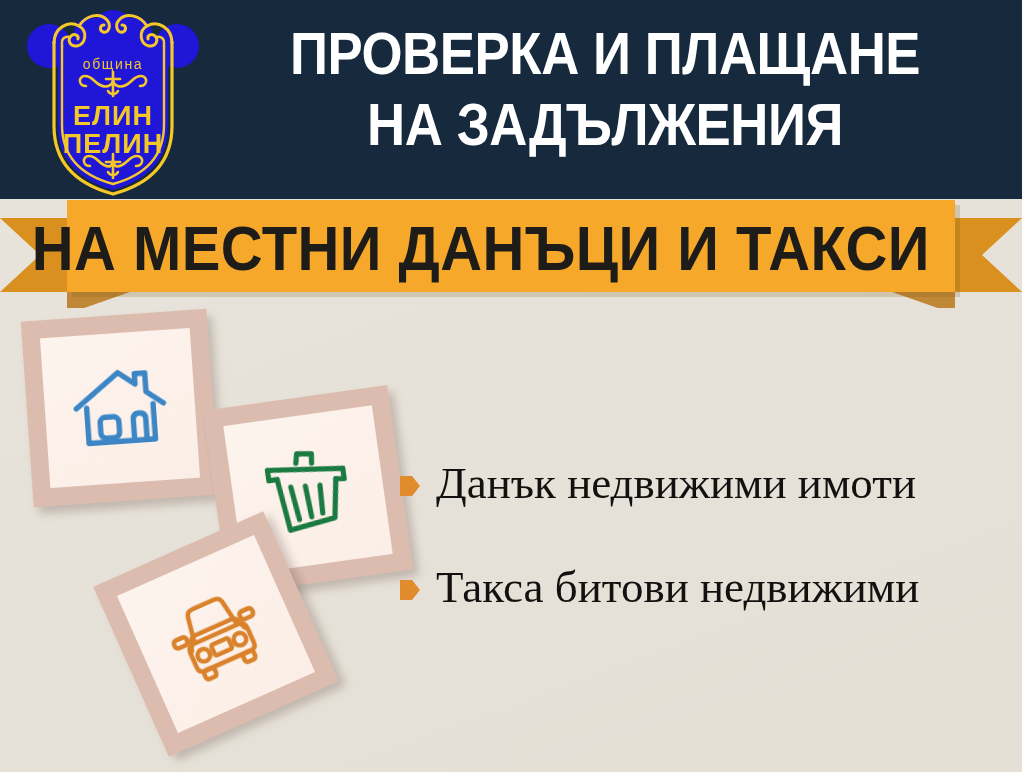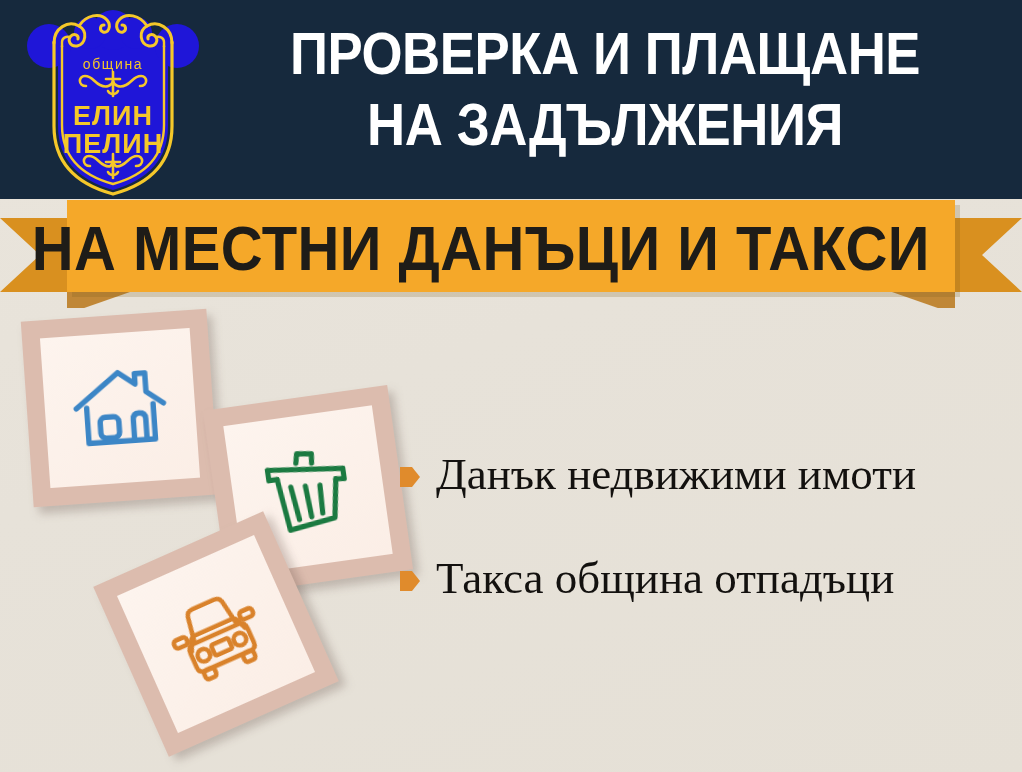--- a/index.html
+++ b/index.html
@@ -134,21 +134,21 @@
   .stamp .inner svg { width: 104px; height: 104px; display: block; }
 
   #stamp-house { left: 22px;  top: 14px;  transform: rotate(-4deg); }
   #stamp-trash { left: 210px; top: 96px;  transform: rotate(-8deg); }
   #stamp-car   { left: 118px; top: 240px; transform: rotate(-24deg); }
 
   
   .bullet-list {
     position: absolute;
     left: 400px;
-    top: 423px;
+    top: 432px;
     width: 610px;
     z-index: 4;
   }
   .bullet-item {
     display: flex;
     align-items: center;
     height: 104px;
   }
   .bullet-marker {
     flex: 0 0 auto;
@@ -311,19 +311,19 @@
       </span>
       <span class="bullet-text">Данък недвижими имоти</span>
     </div>
 
     <div class="bullet-item">
       <span class="bullet-marker">
         <svg viewBox="0 0 20 22" xmlns="http://www.w3.org/2000/svg">
           <path d="M0 1 L12 1 L20 11 L12 21 L0 21 Z" fill="#e08b2c"></path>
         </svg>
       </span>
-      <span class="bullet-text">Такса община отпадъци</span>
+      <span class="bullet-text">Такса битови недвижими</span>
     </div>
 
 
   </div>
 
 </div>
 
 </body></html>

